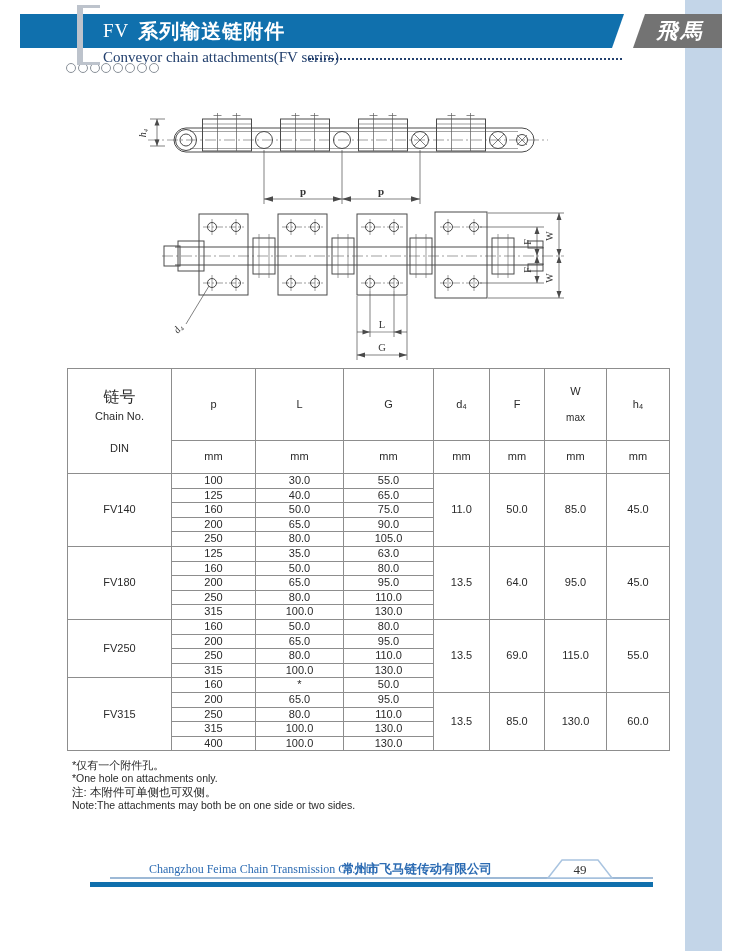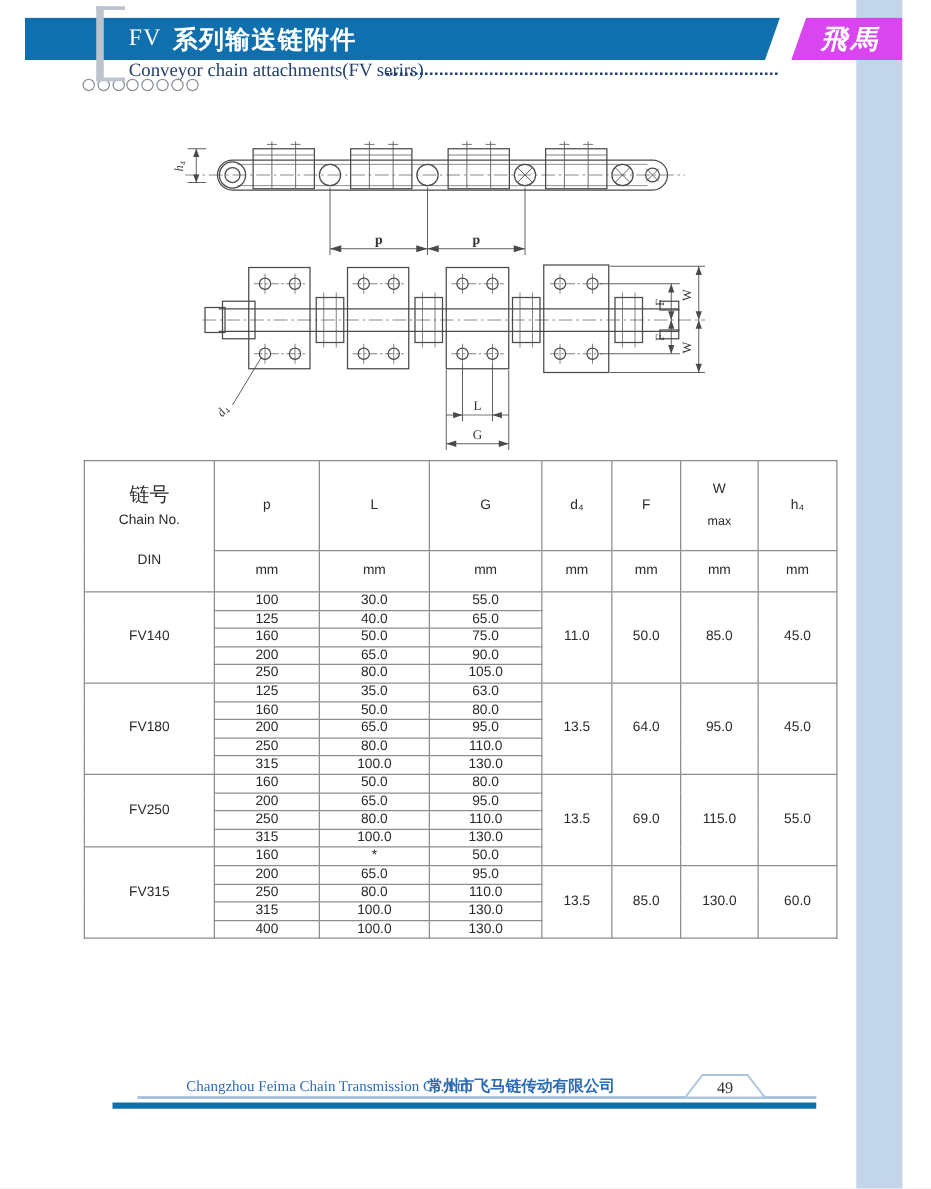--- a/index.html
+++ b/index.html
@@ -4,21 +4,21 @@
 <style>
   html,body{margin:0;padding:0;background:#e8e8e8;}
   .page{position:relative;width:745px;height:951px;background:#ffffff;overflow:hidden;
         font-family:"Liberation Sans",sans-serif;color:#222;}
   
   .side-strip{position:absolute;left:685px;top:0;width:37px;height:951px;background:#c3d5e8;z-index:1;}
   
   .blue-bar{position:absolute;left:20px;top:14px;width:604px;height:34px;background:#1070ad;z-index:2;
             -webkit-clip-path:polygon(0 0,100% 0,calc(100% - 12px) 100%,0 100%);
             clip-path:polygon(0 0,100% 0,calc(100% - 12px) 100%,0 100%);}
-  .orange-bar{position:absolute;left:633px;top:14px;width:89px;height:34px;background:#d946ef;z-index:3;
+  .orange-bar{position:absolute;left:633px;top:14px;width:89px;height:34px;background:#737373;z-index:3;
             -webkit-clip-path:polygon(12px 0,100% 0,100% 100%,0 100%);
             clip-path:polygon(12px 0,100% 0,100% 100%,0 100%);
             display:flex;align-items:center;justify-content:center;}
   .logo-text{font-family:"Liberation Serif",serif;font-weight:bold;font-style:italic;
              font-size:21px;color:#ffffff;letter-spacing:3px;padding-left:6px;}
   .bracket{position:absolute;left:77px;top:5px;width:17px;height:54px;z-index:4;
            border-left:6px solid #bdc3cc;border-top:3px solid #bdc3cc;border-bottom:3px solid #bdc3cc;}
   .title{position:absolute;left:103px;top:16px;height:30px;z-index:5;color:#ffffff;
          display:flex;align-items:center;white-space:nowrap;}
   .title .code{font-family:"Liberation Serif",serif;font-size:19px;letter-spacing:1px;margin-right:9px;}
@@ -452,20 +452,26 @@
       <td>130.0</td>
     </tr>
     <tr class="drow">
       <td>400</td>
       <td>100.0</td>
       <td>130.0</td>
     </tr>
   </tbody>
     </table>
 
+  <div class="notes">
+    <div class="n1">*仅有一个附件孔。</div>
+    <div class="n2">*One hole on attachments only.</div>
+    <div class="n3">注: 本附件可单侧也可双侧。</div>
+    <div class="n4">Note:The attachments may both be on one side or two sides.</div>
+  </div>
 
   <div class="footer-en">Changzhou Feima Chain Transmission Co.,Ltd.</div>
   <div class="footer-cn">常州市飞马链传动有限公司</div>
   <div class="footer-thin"></div>
   <div class="footer-bar"></div>
   <svg class="page-num-svg" width="70" height="24" viewBox="0 0 70 24">
     <path d="M3 21 L17 3 H53 L67 21 Z" fill="#ffffff" stroke="#a9c4e0" stroke-width="1.5"></path>
     <text x="35" y="17" text-anchor="middle" font-size="13" fill="#333">49</text>
   </svg>
 

